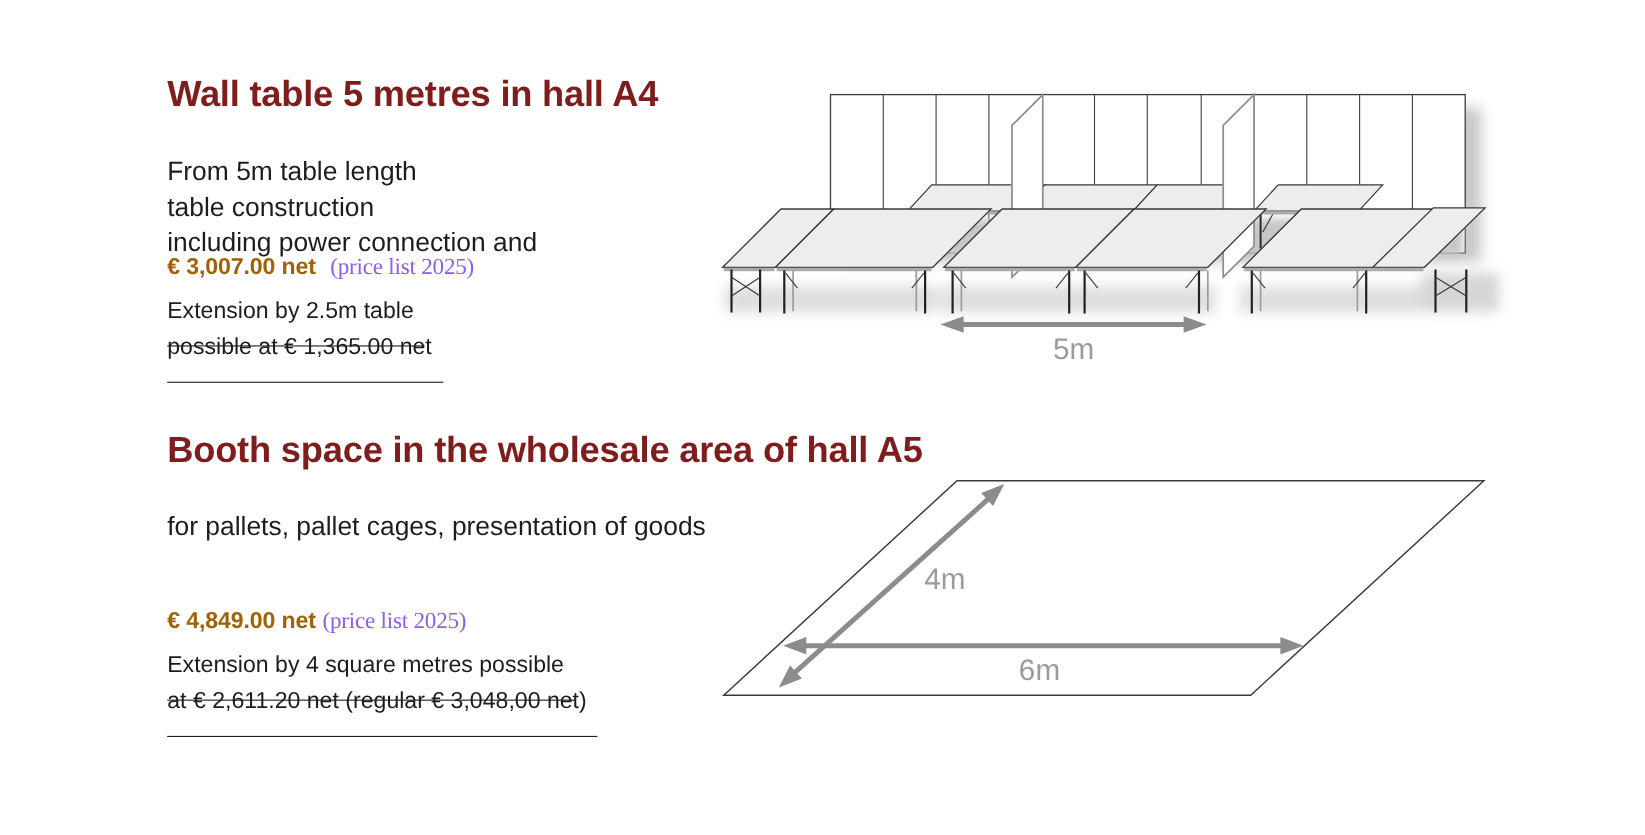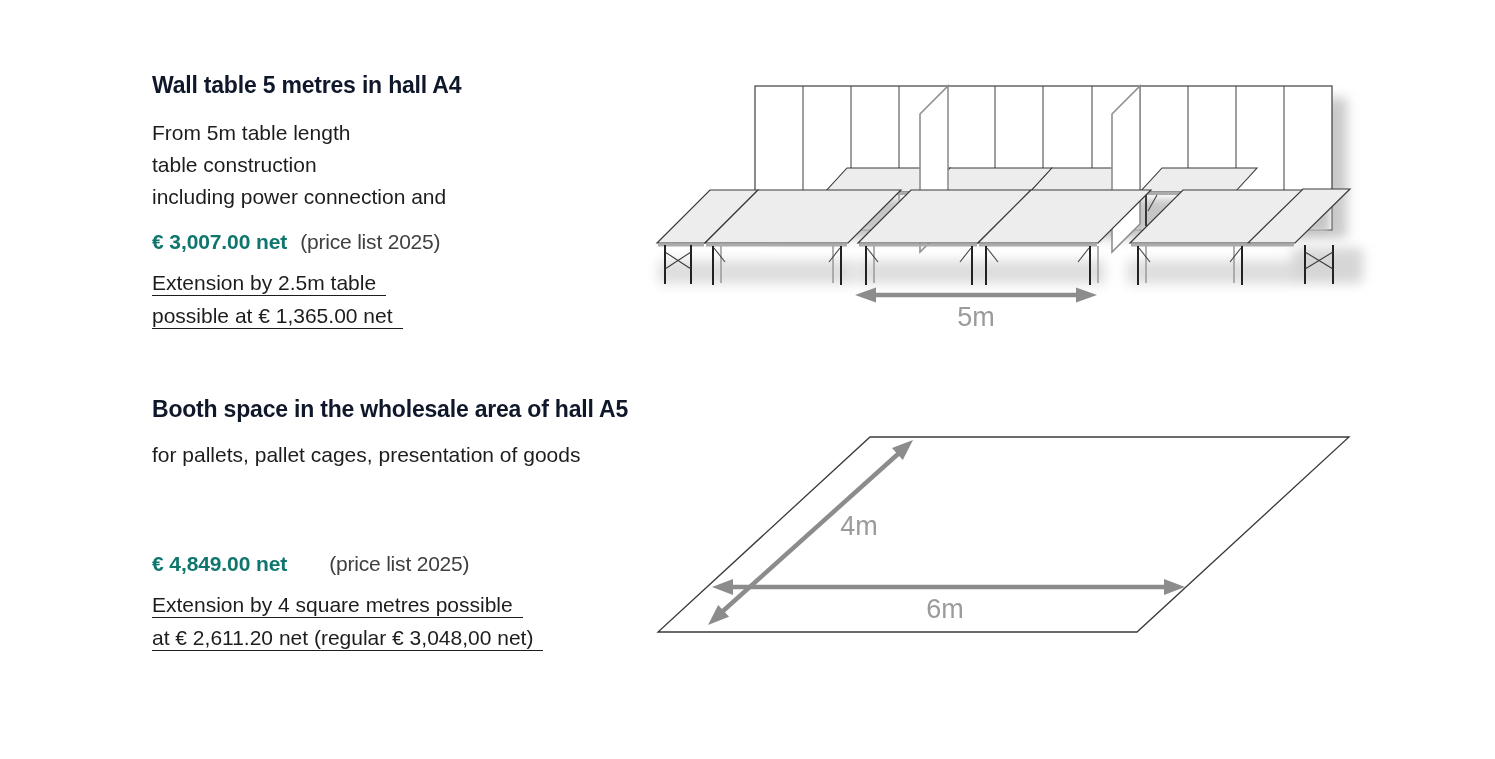--- a/index.html
+++ b/index.html
@@ -7,38 +7,38 @@
     width:1495px;height:759px;position:relative;overflow:hidden;
     font-family:"Liberation Sans","DejaVu Sans",sans-serif;
     color:#1d1d1b;
     -webkit-font-smoothing:antialiased;
   }
   .page{position:absolute;inset:0;background:#ffffff;}
 
   .textblock{position:absolute;left:152px;}
 
   .sec-title{
-    font-size:23px;font-weight:700;letter-spacing:-0.2px;
-    line-height:30px;color:#0f172a;white-space:nowrap;
+    font-size:33px;font-weight:700;letter-spacing:-0.2px;
+    line-height:30px;color:#7f1d1d;white-space:nowrap;
   }
-  .desc{font-size:21px;line-height:32px;color:#1d1d1b;}
+  .desc{font-size:24px;line-height:32px;color:#1d1d1b;margin-top:24px;}
   .desc div{white-space:nowrap;}
 
   .price-row{display:flex;align-items:baseline;font-size:21px;line-height:32px;white-space:nowrap;}
-  .price-value{font-weight:700;letter-spacing:-0.1px;color:#0f766e;}
-  .price-note{font-weight:400;color:#404040;letter-spacing:-0.2px;}
+  .price-value{font-weight:700;letter-spacing:-0.1px;color:#a16207;}
+  .price-note{font-weight:400;color:#8b5cf6;letter-spacing:-0.2px;font-family:Liberation Serif, serif;}
   .gap-wide{margin-left:13px;}
   .gap-narrow{margin-left:6px;}
 
   .ext{font-size:21px;color:#1d1d1b;}
   .ext .line{height:33px;}
   .ext .u{
     display:inline-block;white-space:nowrap;
     border-bottom:1.5px solid #1d1d1b;
-    padding:0 10px 0 0;
+    padding:0 10px 19px 0;
   }
 
   .illus{position:absolute;text-align:center;}
   .illus svg{display:block;}
 </style>
 </head>
 <body>
 
 <div class="page">
 
@@ -216,21 +216,21 @@
     </svg>
   </div>
 
   <div>
     <div class="textblock sec-title" style="top:394px;text-align:center;">Booth space in the wholesale area of hall A5</div>
 
     <div class="textblock desc" style="top:439px;">
       <div>for pallets, pallet cages, presentation of goods</div>
     </div>
 
-    <div class="textblock price-row" style="top:548px;gap:36px;">
+    <div class="textblock price-row" style="top:548px;">
       <span class="price-value">€ 4,849.00 net</span>
       <span class="price-note gap-narrow">(price list 2025)</span>
     </div>
 
     <div class="textblock ext" style="top:593px;">
       <div class="line"><span class="u">Extension by 4 square metres possible</span></div>
       <div class="line"><span class="u">at € 2,611.20 net (regular € 3,048,00 net)</span></div>
     </div>
   </div>
 

